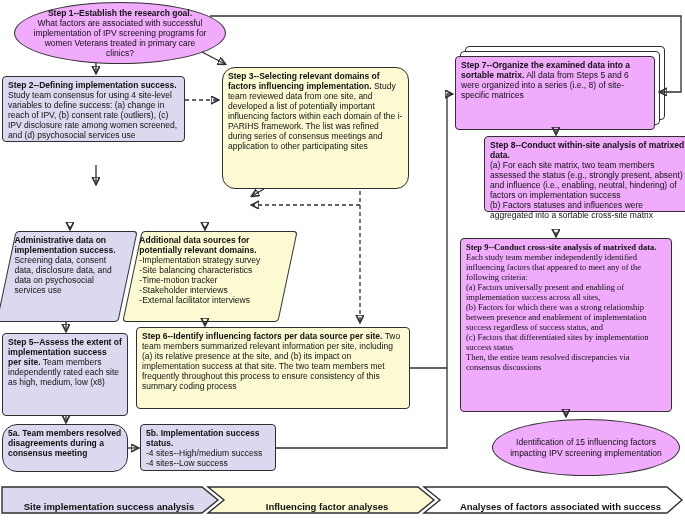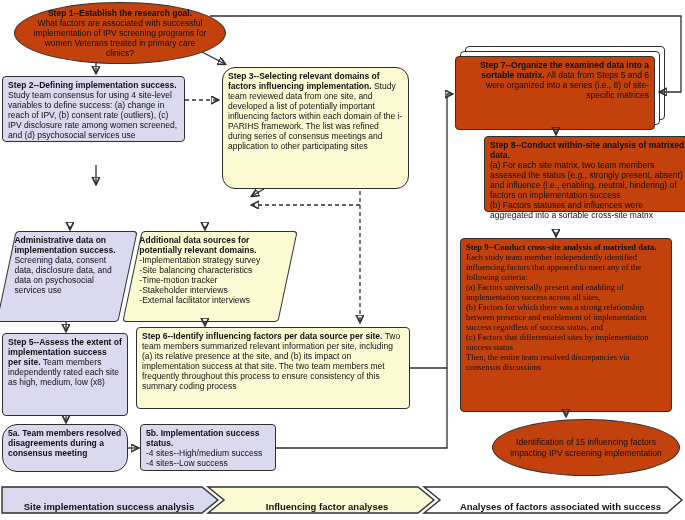--- a/index.html
+++ b/index.html
@@ -3,21 +3,21 @@
 <meta charset="utf-8">
 <style>
   html,body{margin:0;padding:0;}
   #root{position:relative;width:685px;height:520px;background:#ffffff;
         font-family:"Liberation Sans",sans-serif;color:#111;overflow:hidden;}
   .node{position:absolute;box-sizing:border-box;border:1.4px solid #2f2f2f;
         border-radius:4px;padding:3px 5px;font-size:8.5px;line-height:1.18;
         background:#fff;z-index:2;}
   .purple{background:#dbd9ef;}
   .yellow{background:#fbfad2;}
-  .white{background:#c2410c;}
+  .white{background:#f0abfc;}
   .ellipse{border-radius:50%;display:flex;flex-direction:column;align-items:center;
            justify-content:center;text-align:center;padding:4px 16px;}
   .ttl{font-weight:700;}
   .bod{white-space:pre-line;}
   .skew{transform:skewX(-12deg);}
   .skew>.unskew{transform:skewX(12deg);}
   .sheet{position:absolute;box-sizing:border-box;border:1.4px solid #2f2f2f;
          border-radius:4px;background:#fff;z-index:1;}
   .wires{position:absolute;left:0;top:0;z-index:5;pointer-events:none;}
   .wires path{fill:none;stroke:#2f2f2f;stroke-width:1.3;}
@@ -87,21 +87,21 @@
   <div class="node purple" style="left:2px;top:424px;width:126px;height:48px;border-radius:15px;">
     <span class="ttl">5a. Team members resolved disagreements during a consensus meeting</span>
   </div>
 
   <div class="node purple" style="left:140px;top:424px;width:136px;height:47px;">
     <span class="ttl">5b. Implementation success status.</span><span class="bod">
 -4 sites--High/medium success
 -4 sites--Low success</span>
   </div>
 
-  <div class="node white" style="left:455px;top:56px;width:200px;height:74px;z-index:2;text-align:right;">
+  <div class="node white" style="left:455px;top:56px;width:200px;height:74px;z-index:2;">
     <span class="ttl">Step 7--Organize the examined data into a sortable matrix.</span><span class="bod"> All data from Steps 5 and 6 were organized into a series (i.e., 8) of site-specific matrices</span>
   </div>
 
   <div class="node white" style="left:460px;top:136px;width:208px;height:76px;margin-left:24px;">
     <span class="ttl">Step 8--Conduct within-site analysis of matrixed data.</span><span class="bod">
 (a) For each site matrix, two team members assessed the status (e.g., strongly present, absent) and influence (i.e., enabling, neutral, hindering) of factors on implementation success
 (b) Factors statuses and influences were aggregated into a sortable cross-site matrix</span>
   </div>
 
   <div class="node white" style="left:460px;top:238px;width:212px;height:174px;font-family:Liberation Serif, serif;">

